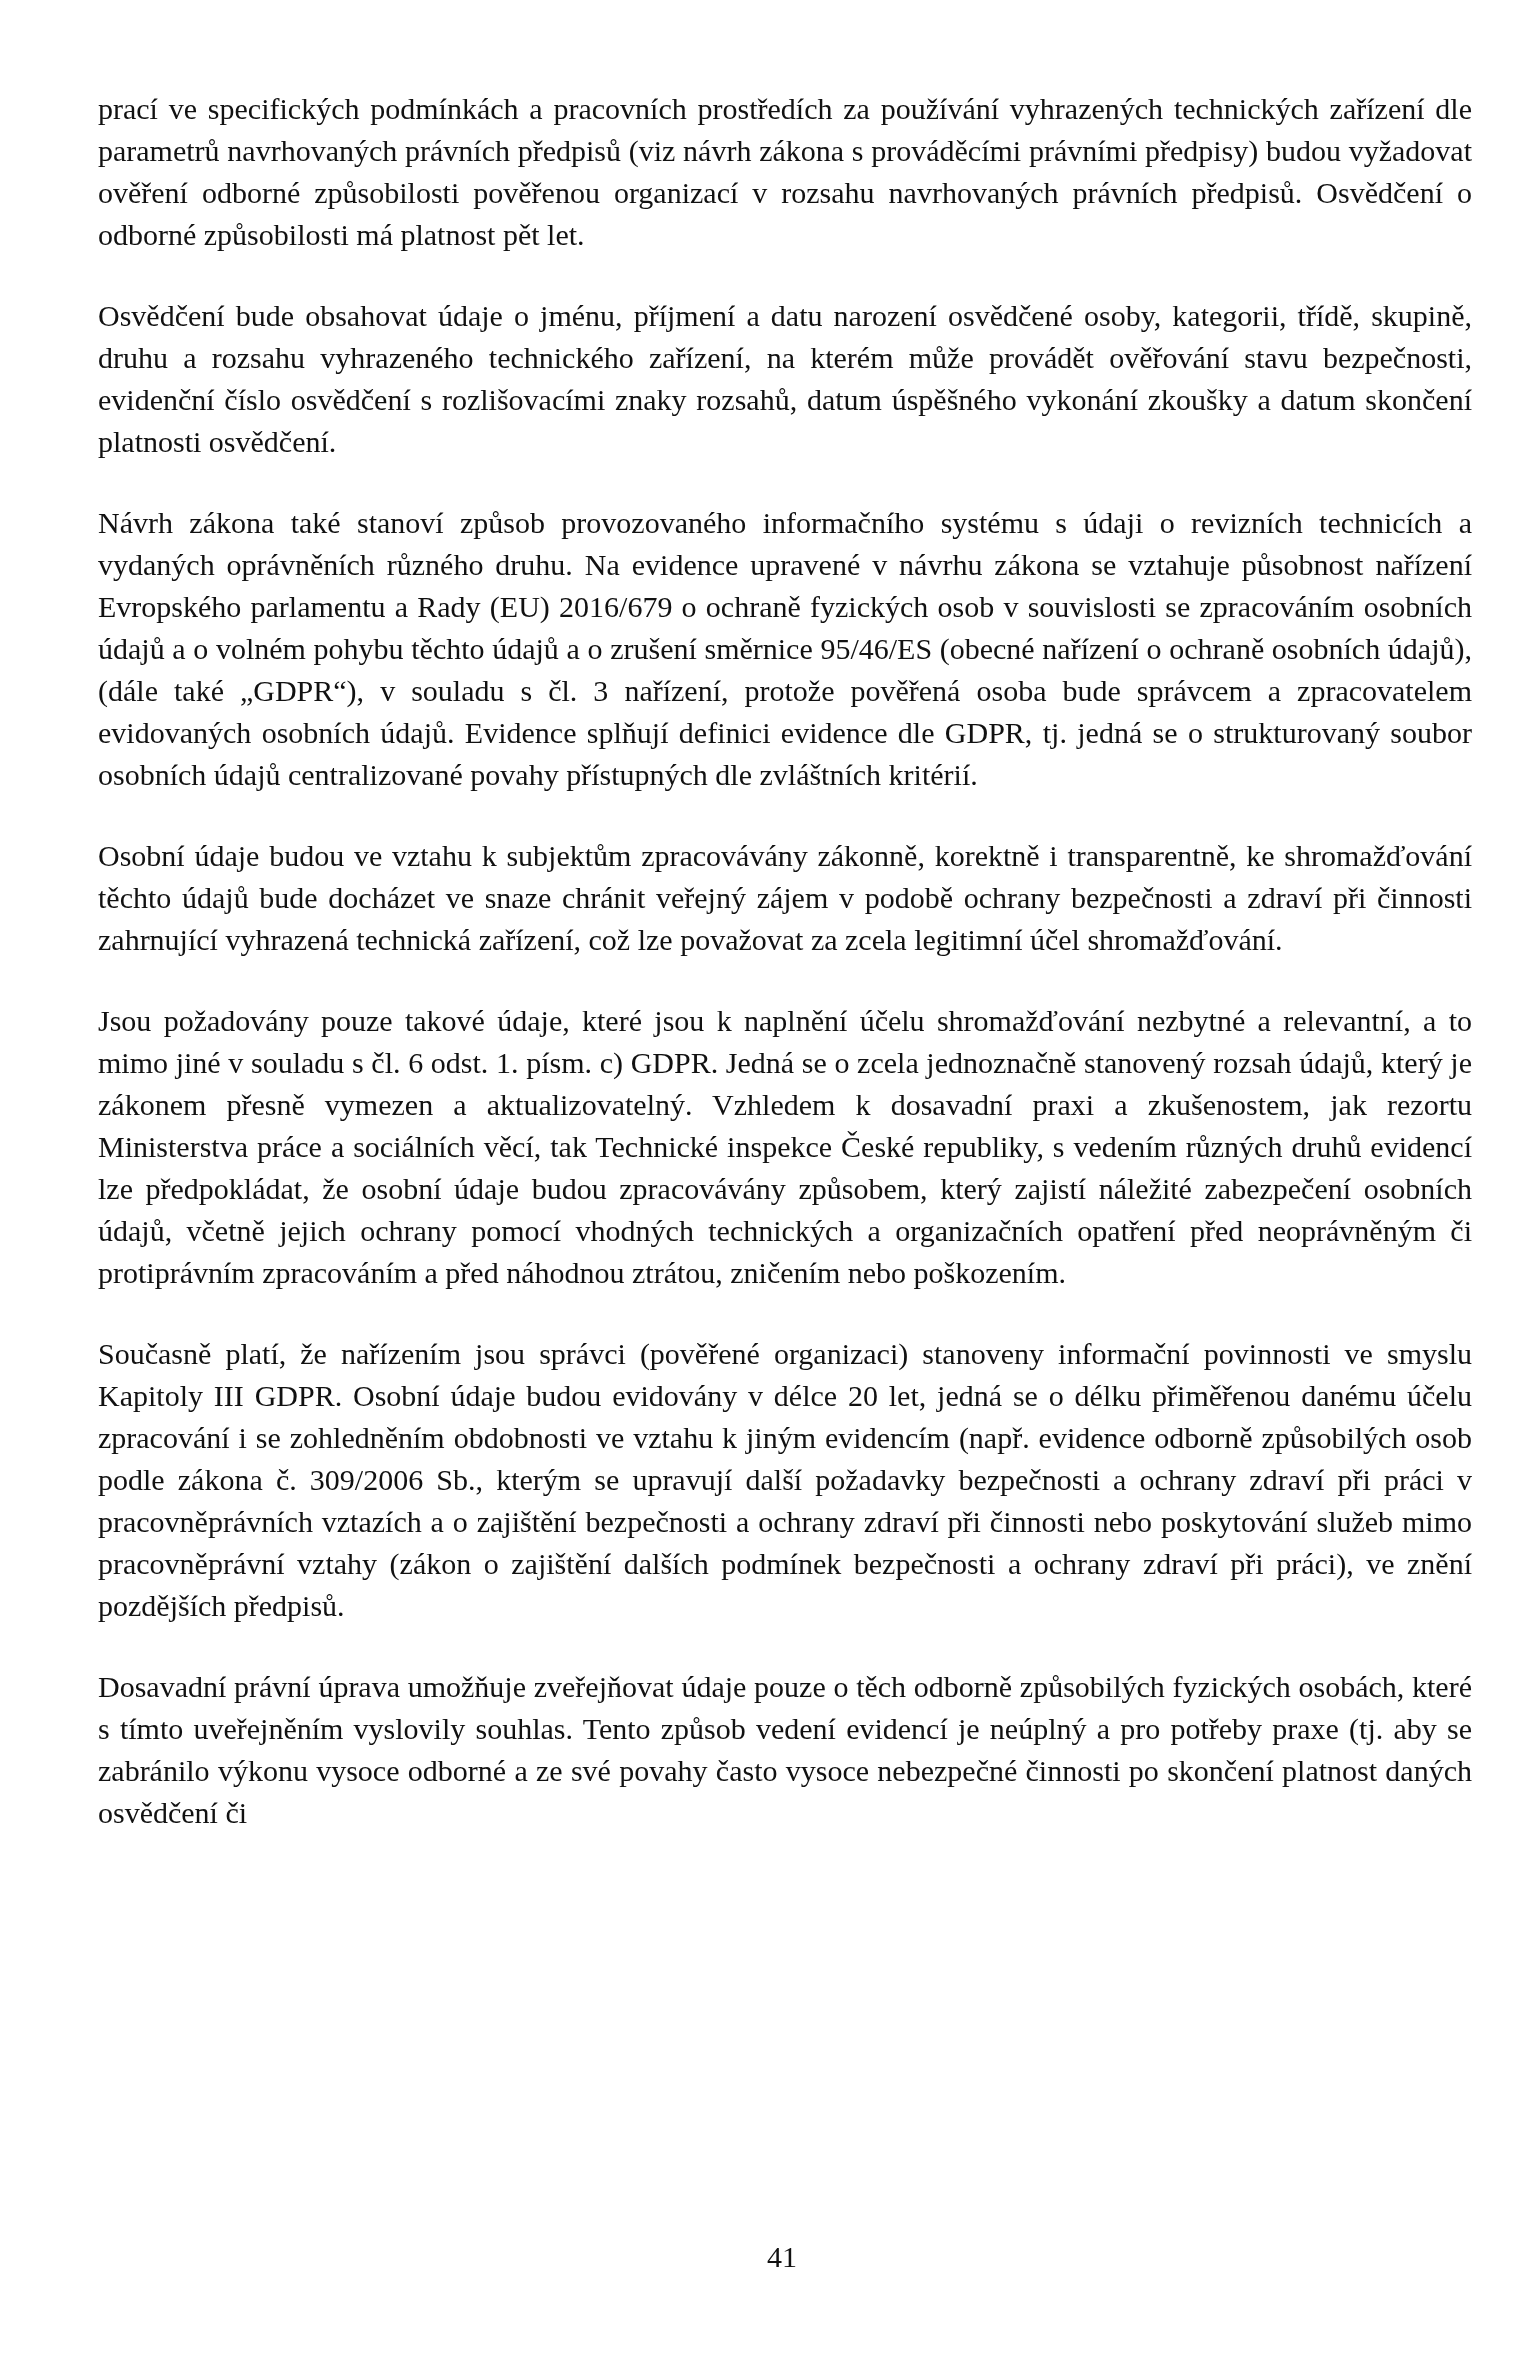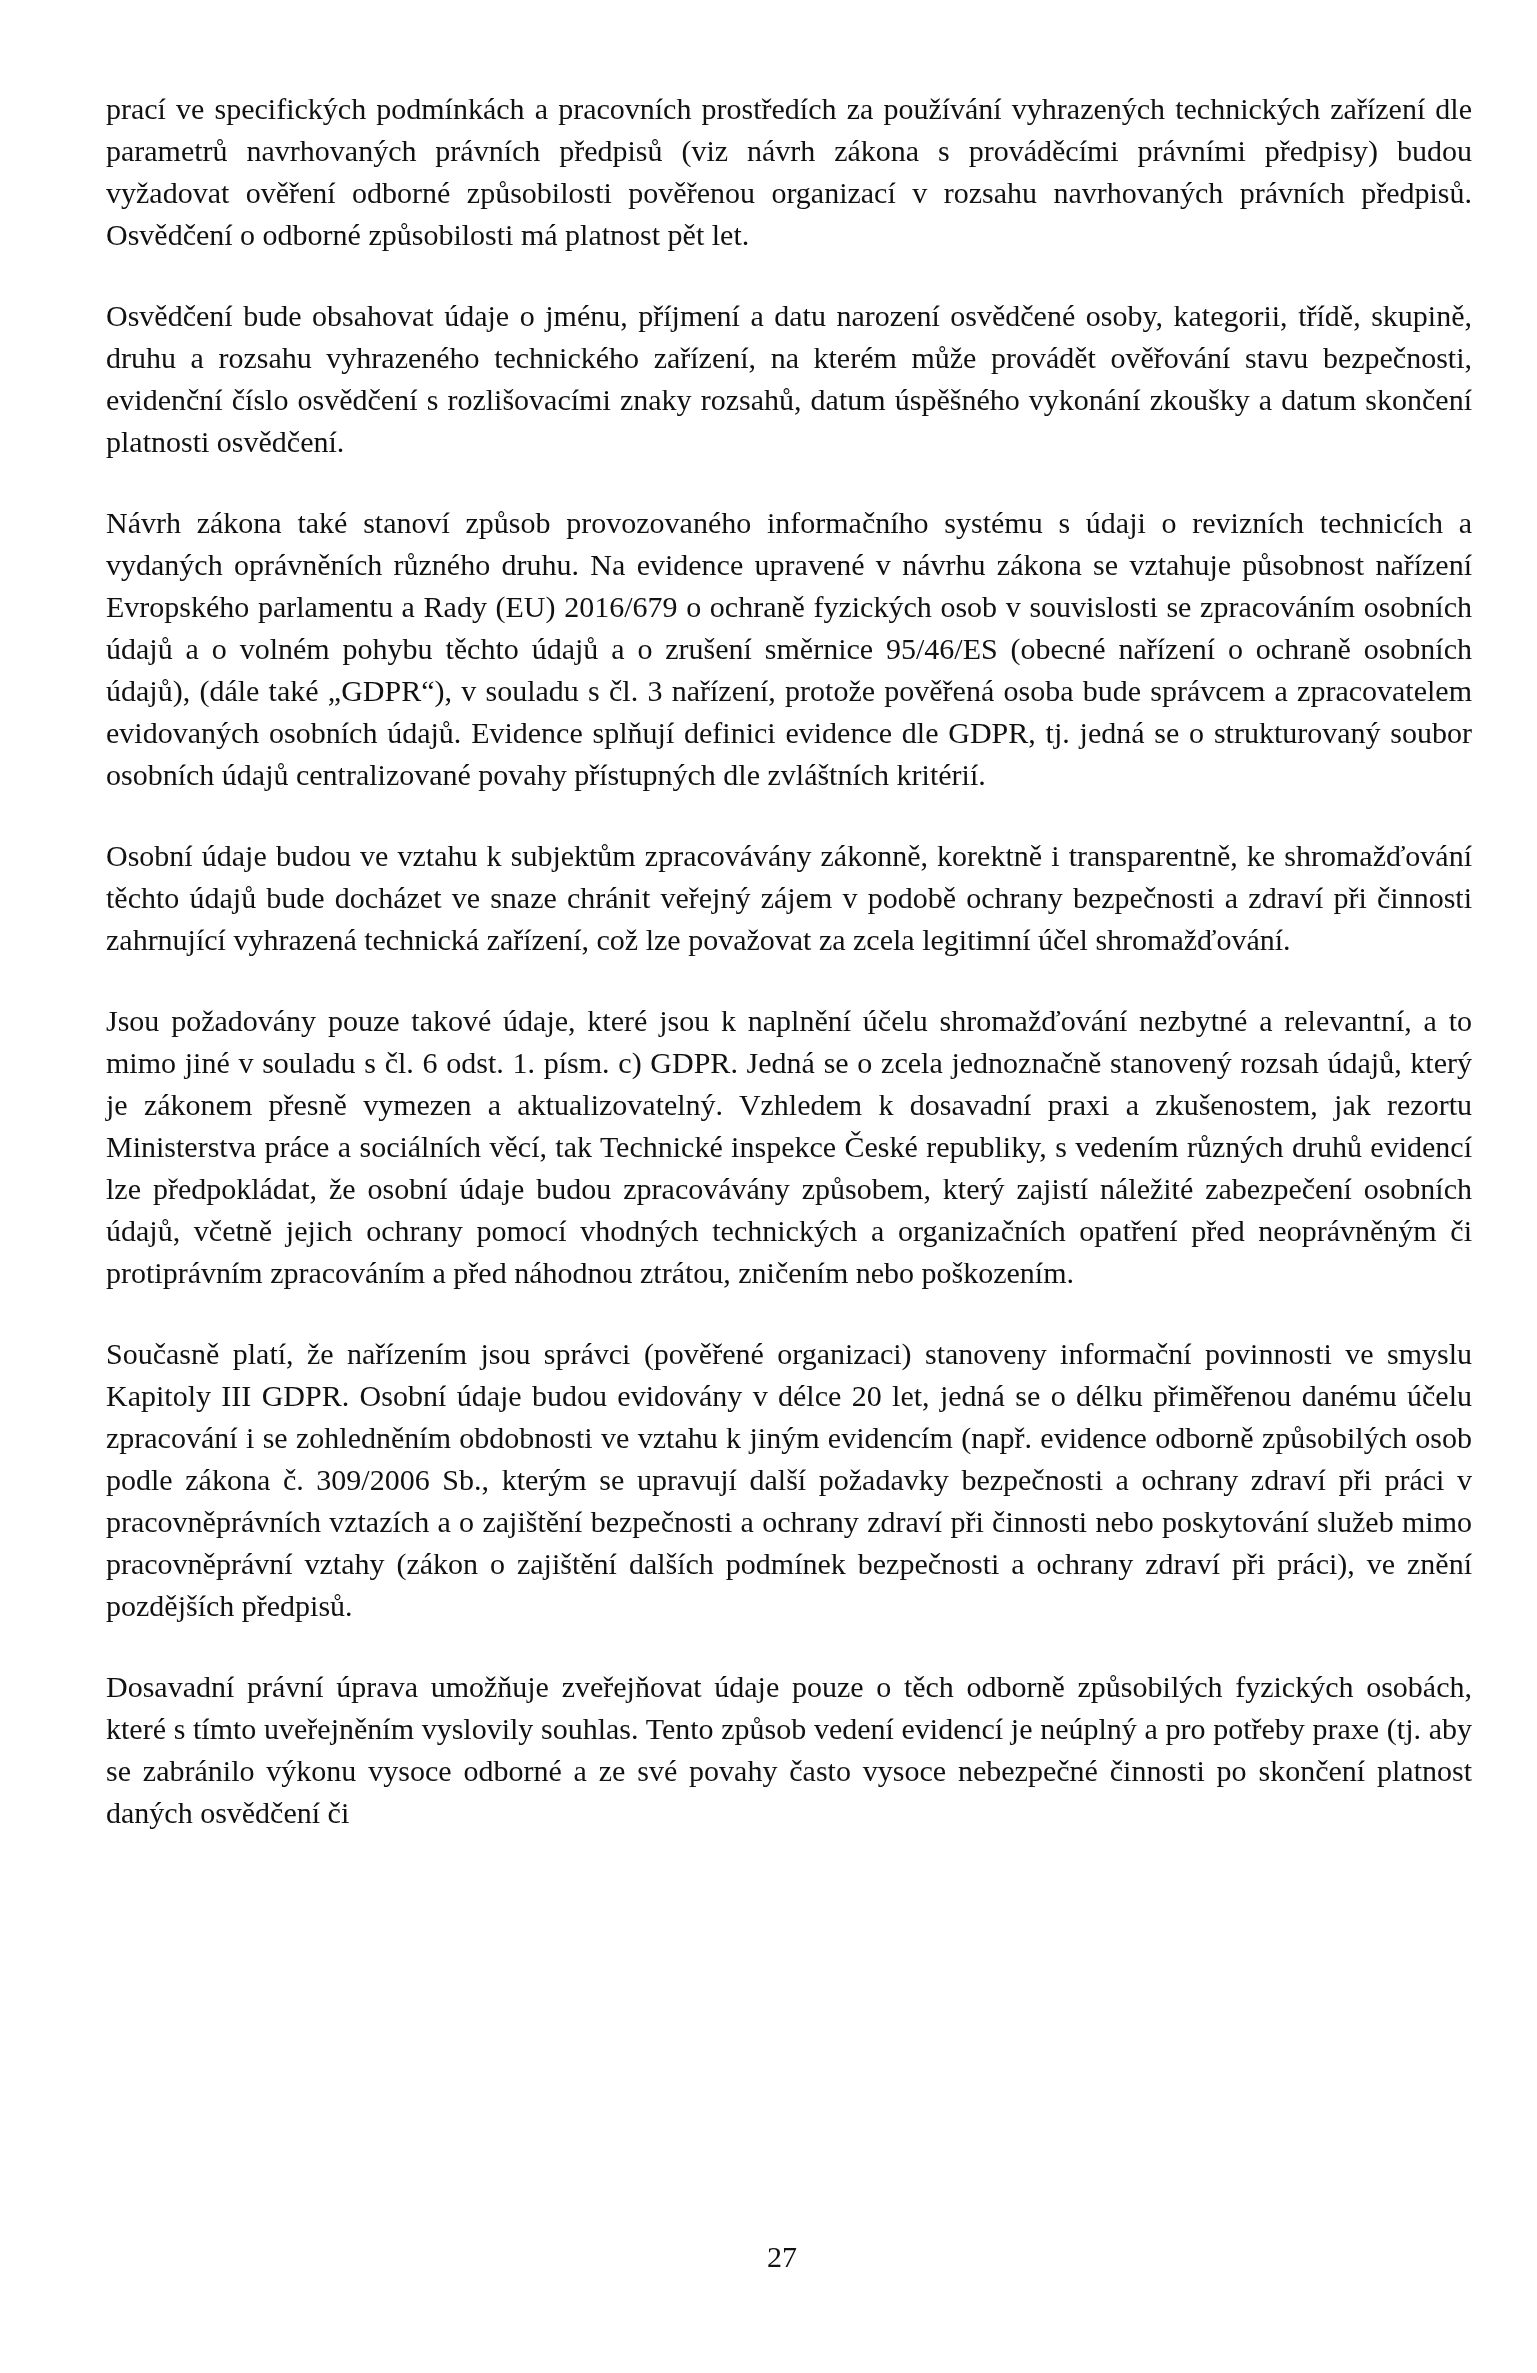--- a/index.html
+++ b/index.html
@@ -8,21 +8,21 @@
     position: absolute;
     left: 94px;
     top: 88px;
     width: 1378px;
     font-family: "Liberation Serif", "DejaVu Serif", serif;
     font-size: 30px;
     line-height: 42px;
     color: #111111;
   }
   .para {
-    margin: 0 0 39px 12px;
+    margin: 0 0 39px 4px;
     text-align: justify;
     text-justify: inter-word;
     hyphens: none;
   }
   .page-number {
     position: absolute;
     left: 0;
     width: 1537px;
     top: 2238px;
     text-align: center;
@@ -40,14 +40,14 @@
 <div class="page">
   <p class="para">prací ve specifických podmínkách a pracovních prostředích za používání vyhrazených technických zařízení dle parametrů navrhovaných právních předpisů (viz návrh zákona s prováděcími právními předpisy) budou vyžadovat ověření odborné způsobilosti pověřenou organizací v rozsahu navrhovaných právních předpisů. Osvědčení o odborné způsobilosti má platnost pět let.</p>
   <p class="para">Osvědčení bude obsahovat údaje o jménu, příjmení a datu narození osvědčené osoby, kategorii, třídě, skupině, druhu a rozsahu vyhrazeného technického zařízení, na kterém může provádět ověřování stavu bezpečnosti, evidenční číslo osvědčení s rozlišovacími znaky rozsahů, datum úspěšného vykonání zkoušky a datum skončení platnosti osvědčení.</p>
   <p class="para">Návrh zákona také stanoví způsob provozovaného informačního systému s údaji o revizních technicích a vydaných oprávněních různého druhu. Na evidence upravené v návrhu zákona se vztahuje působnost nařízení Evropského parlamentu a Rady (EU) 2016/679 o ochraně fyzických osob v souvislosti se zpracováním osobních údajů a o volném pohybu těchto údajů a o zrušení směrnice 95/46/ES (obecné nařízení o ochraně osobních údajů), (dále také „GDPR“), v souladu s čl. 3 nařízení, protože pověřená osoba bude správcem a zpracovatelem evidovaných osobních údajů. Evidence splňují definici evidence dle GDPR, tj. jedná se o strukturovaný soubor osobních údajů centralizované povahy přístupných dle zvláštních kritérií.</p>
   <p class="para">Osobní údaje budou ve vztahu k subjektům zpracovávány zákonně, korektně i transparentně, ke shromažďování těchto údajů bude docházet ve snaze chránit veřejný zájem v podobě ochrany bezpečnosti a zdraví při činnosti zahrnující vyhrazená technická zařízení, což lze považovat za zcela legitimní účel shromažďování.</p>
   <p class="para">Jsou požadovány pouze takové údaje, které jsou k naplnění účelu shromažďování nezbytné a relevantní, a to mimo jiné v souladu s čl. 6 odst. 1. písm. c) GDPR. Jedná se o zcela jednoznačně stanovený rozsah údajů, který je zákonem přesně vymezen a aktualizovatelný. Vzhledem k dosavadní praxi a zkušenostem, jak rezortu Ministerstva práce a sociálních věcí, tak Technické inspekce České republiky, s vedením různých druhů evidencí lze předpokládat, že osobní údaje budou zpracovávány způsobem, který zajistí náležité zabezpečení osobních údajů, včetně jejich ochrany pomocí vhodných technických a organizačních opatření před neoprávněným či protiprávním zpracováním a před náhodnou ztrátou, zničením nebo poškozením.</p>
   <p class="para">Současně platí, že nařízením jsou správci (pověřené organizaci) stanoveny informační povinnosti ve smyslu Kapitoly III GDPR. Osobní údaje budou evidovány v délce 20 let, jedná se o délku přiměřenou danému účelu zpracování i se zohledněním obdobnosti ve vztahu k jiným evidencím (např. evidence odborně způsobilých osob podle zákona č. 309/2006 Sb., kterým se upravují další požadavky bezpečnosti a ochrany zdraví při práci v pracovněprávních vztazích a o zajištění bezpečnosti a ochrany zdraví při činnosti nebo poskytování služeb mimo pracovněprávní vztahy (zákon o zajištění dalších podmínek bezpečnosti a ochrany zdraví při práci), ve znění pozdějších předpisů.</p>
   <p class="para">Dosavadní právní úprava umožňuje zveřejňovat údaje pouze o těch odborně způsobilých fyzických osobách, které s tímto uveřejněním vyslovily souhlas. Tento způsob vedení evidencí je neúplný a pro potřeby praxe (tj. aby se zabránilo výkonu vysoce odborné a ze své povahy často vysoce nebezpečné činnosti po skončení platnost daných osvědčení či</p>
 </div>
 
-<div class="page-number">27</div>
+<div class="page-number">41</div>
 
 
 </body></html>

